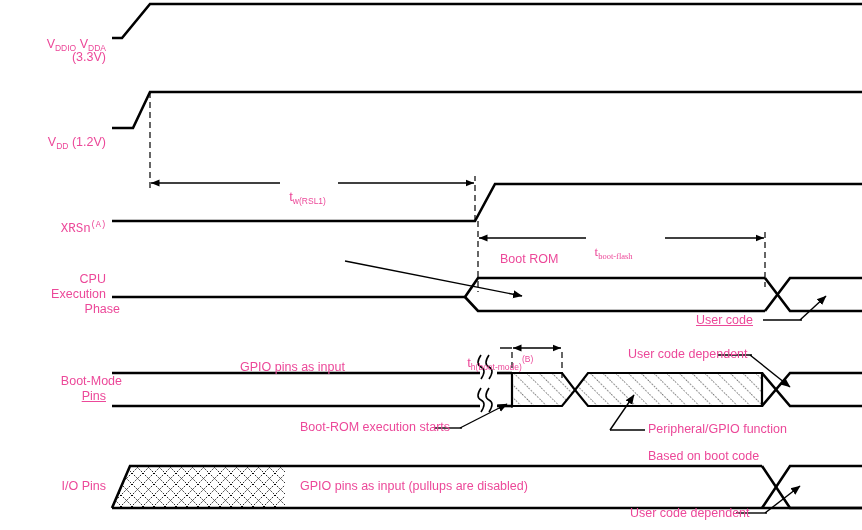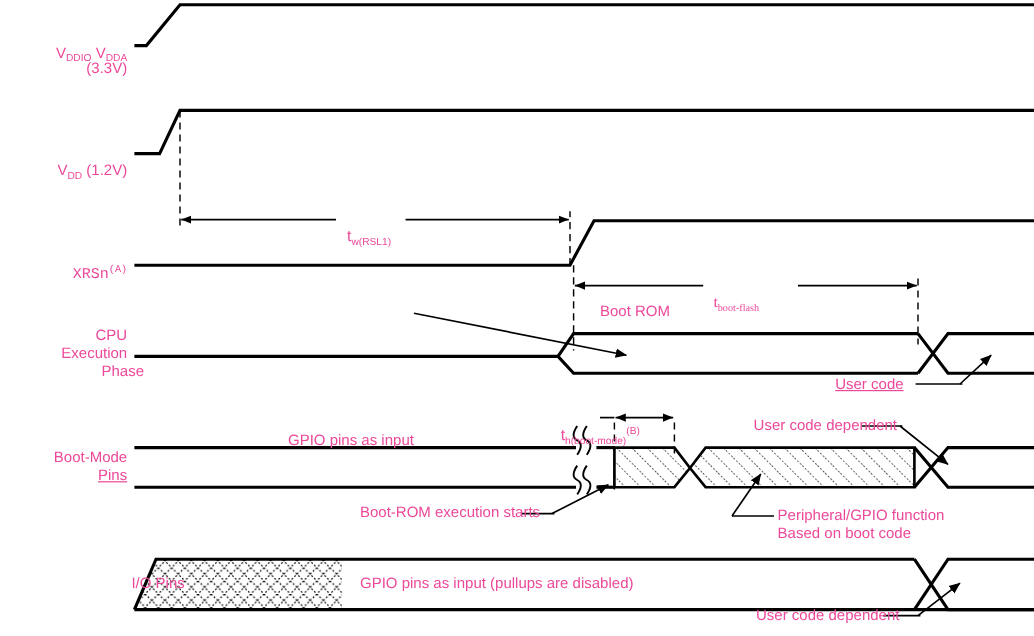--- a/index.html
+++ b/index.html
@@ -138,24 +138,24 @@
 </div>
 
 <div class="lbl right" style="left:0;top:207px;width:106px;font-family:Liberation Mono, monospace;">
   <span>XRSn</span><sup>(A)</sup>
 </div>
 
 <div class="lbl right" style="left:0;top:272px;width:106px;">CPU</div>
 <div class="lbl right" style="left:0;top:287px;width:106px;">Execution</div>
 <div class="lbl right" style="left:14px;top:302px;width:106px;">Phase</div>
 
-<div class="lbl right" style="left:0;top:374px;width:106px;">Boot-Mode</div>
+<div class="lbl right" style="left:16px;top:374px;width:106px;">Boot-Mode</div>
 <div class="lbl right" style="left:0;top:389px;width:106px;text-decoration:underline;">Pins</div>
 
-<div class="lbl right" style="left:0;top:479px;width:106px;padding-left:48px;">I/O Pins</div>
+<div class="lbl right" style="left:0;top:479px;width:106px;">I/O Pins</div>
 
 <div class="lbl center" style="left:282px;top:174px;width:54px;font-size:13px;">
   <span>t</span><sub>w(RSL1)</sub>
 </div>
 
 <div class="lbl center" style="left:588px;top:229px;width:76px;font-size:13px;font-family:Liberation Serif, serif;">
   <span>t</span><sub>boot-flash</sub>
 </div>
 
 <div class="lbl" style="left:418px;top:340px;font-size:13px;margin-left:42px;">
@@ -166,17 +166,17 @@
 
 <div class="lbl" style="left:696px;top:313px;text-decoration:underline;">User code</div>
 
 <div class="lbl center" style="left:240px;top:360px;width:180px;">GPIO pins as input</div>
 
 <div class="lbl" style="left:300px;top:420px;">Boot-ROM execution starts</div>
 
 <div class="lbl" style="left:628px;top:347px;">User code dependent</div>
 
 <div class="lbl" style="left:648px;top:422px;text-align:right;">Peripheral/GPIO function</div>
-<div class="lbl" style="left:648px;top:437px;">Based on boot code</div>
+<div class="lbl" style="left:648px;top:449px;">Based on boot code</div>
 
 <div class="lbl center" style="left:300px;top:479px;width:400px;">GPIO pins as input (pullups are disabled)</div>
 
 <div class="lbl" style="left:630px;top:506px;">User code dependent</div>
 
 </body></html>

